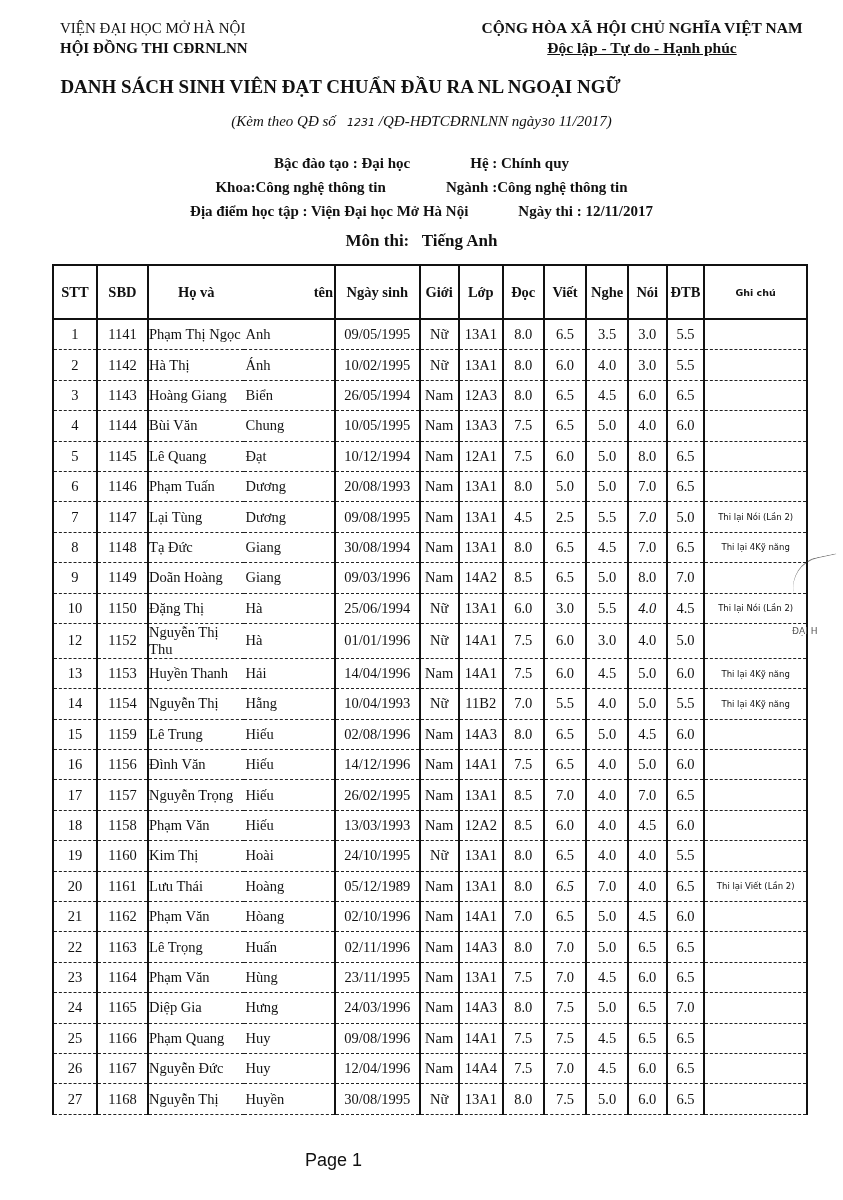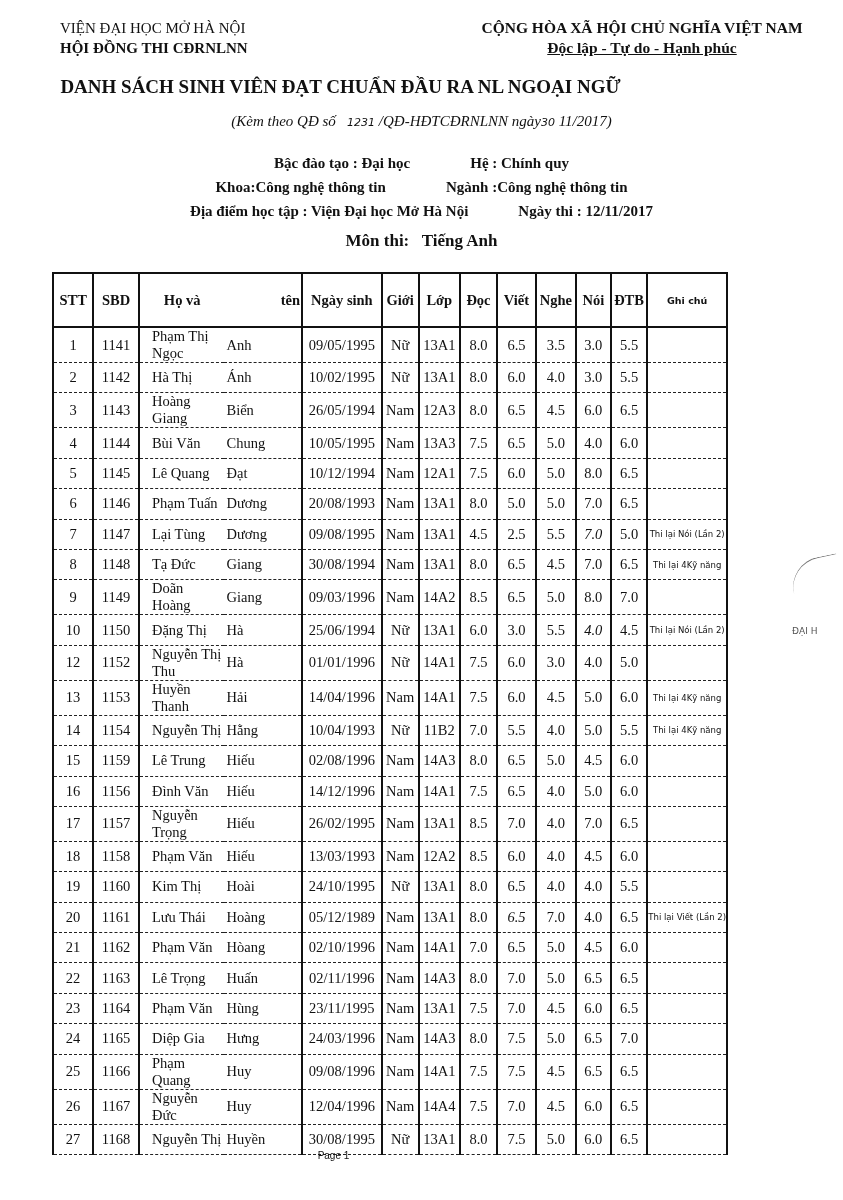--- a/index.html
+++ b/index.html
@@ -8,31 +8,31 @@
   .hdr-left .l2 { font-weight: bold; }
   .hdr-right { position: absolute; left: 452px; top: 18px; width: 380px; text-align: center; font-size: 15.5px; line-height: 20px; font-weight: bold; }
   .hdr-right .l2 { text-decoration: underline; }
   .title { position: absolute; left: 0; width: 681px; top: 76px; text-align: center; font-weight: bold; font-size: 19px; }
   .subtitle { position: absolute; left: 0; width: 843px; top: 113px; text-align: center; font-style: italic; font-size: 15px; }
   .subtitle .hw { font-family: "DejaVu Sans", sans-serif; font-style: italic; font-size: 11px; }
   .info { position: absolute; left: 0; width: 843px; text-align: center; font-weight: bold; font-size: 15px; white-space: pre; margin-top: 15px; }
   .info1 { top: 140px; } .info2 { top: 164px; } .info3 { top: 188px; }
   .info4 { top: 216px; font-size: 17px; }
   .info .gap { display: inline-block; }
-  table.list { position: absolute; left: 52px; top: 272px; width: 676px; border-collapse: collapse; font-size: 14.5px; }
+  table.list { position: absolute; left: 52px; top: 264px; width: 756px; border-collapse: collapse; font-size: 14.5px; }
   table.list th { height: 50px; border: 2px solid #111; font-weight: bold; font-size: 14.5px; }
   table.list td { height: 29.4px; border-left: 2px solid #111; border-right: 2px solid #111; border-bottom: 1.5px dashed #222; text-align: center; padding: 0; }
   table.list th.ghichu { font-size: 9.5px; font-family: "DejaVu Sans", sans-serif; }
-  table.list td.ho { text-align: left; padding-left: 12px; border-right: none; }
+  table.list td.ho { text-align: left; padding-left: 0; border-right: none; }
   table.list th.ho-h { border-right: none; }
   table.list th.ten-h { border-left: none; text-align: right; padding-left: 6px; }
   table.list td.ten { text-align: left; padding-left: 2px; border-left: none; }
   table.list td.note { font-size: 8.5px; font-family: "DejaVu Sans", sans-serif; }
   table.list td.it { font-style: italic; }
-  .page-num { position: absolute; left: 0; width: 667px; top: 1150px; text-align: center; font-family: "Liberation Sans", "DejaVu Sans", sans-serif; font-size: 10px; }
+  .page-num { position: absolute; left: 0; width: 667px; top: 1150px; text-align: center; font-family: "Liberation Sans", "DejaVu Sans", sans-serif; font-size: 18px; }
   .stamp-mark { position: absolute; left: 790px; top: 558px; width: 50px; height: 30px; border-top: 1.5px solid #333; border-radius: 60px 0 0 0; transform: rotate(-12deg); opacity: 0.7; }
   .stamp-text { position: absolute; left: 792px; top: 626px; font-size: 9px; font-family: "DejaVu Sans", sans-serif; color: #555; }
 </style>
 </head>
 <body>
 
 <div class="hdr-left">
   <div>VIỆN ĐẠI HỌC MỞ HÀ NỘI</div>
   <div class="l2">HỘI ĐỒNG THI CĐRNLNN</div>
 </div>

